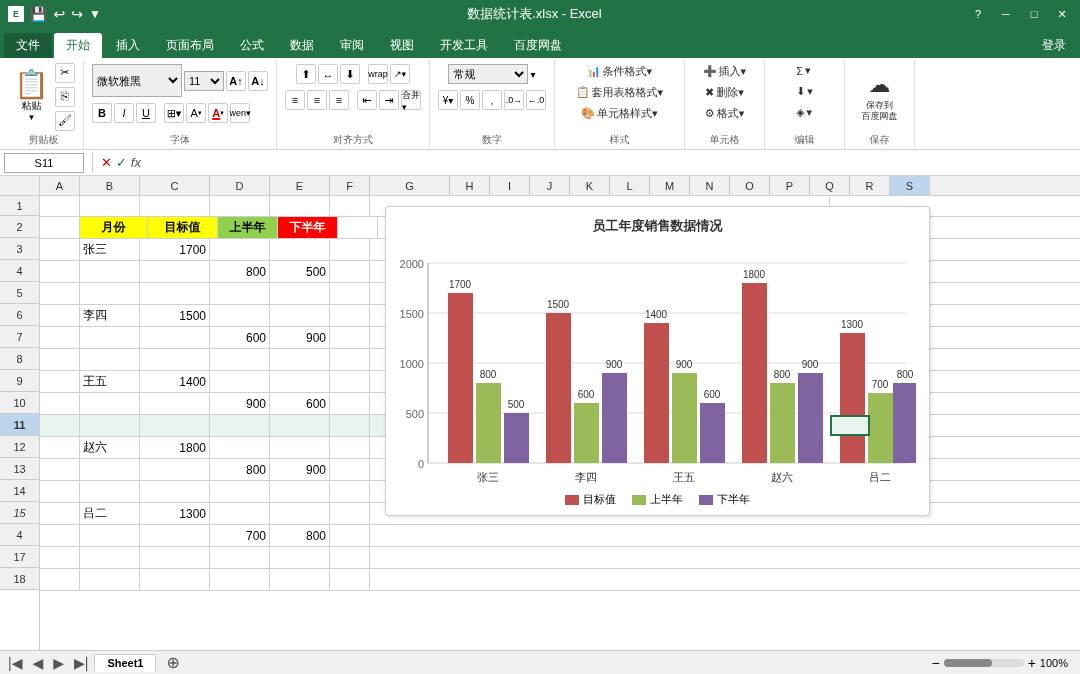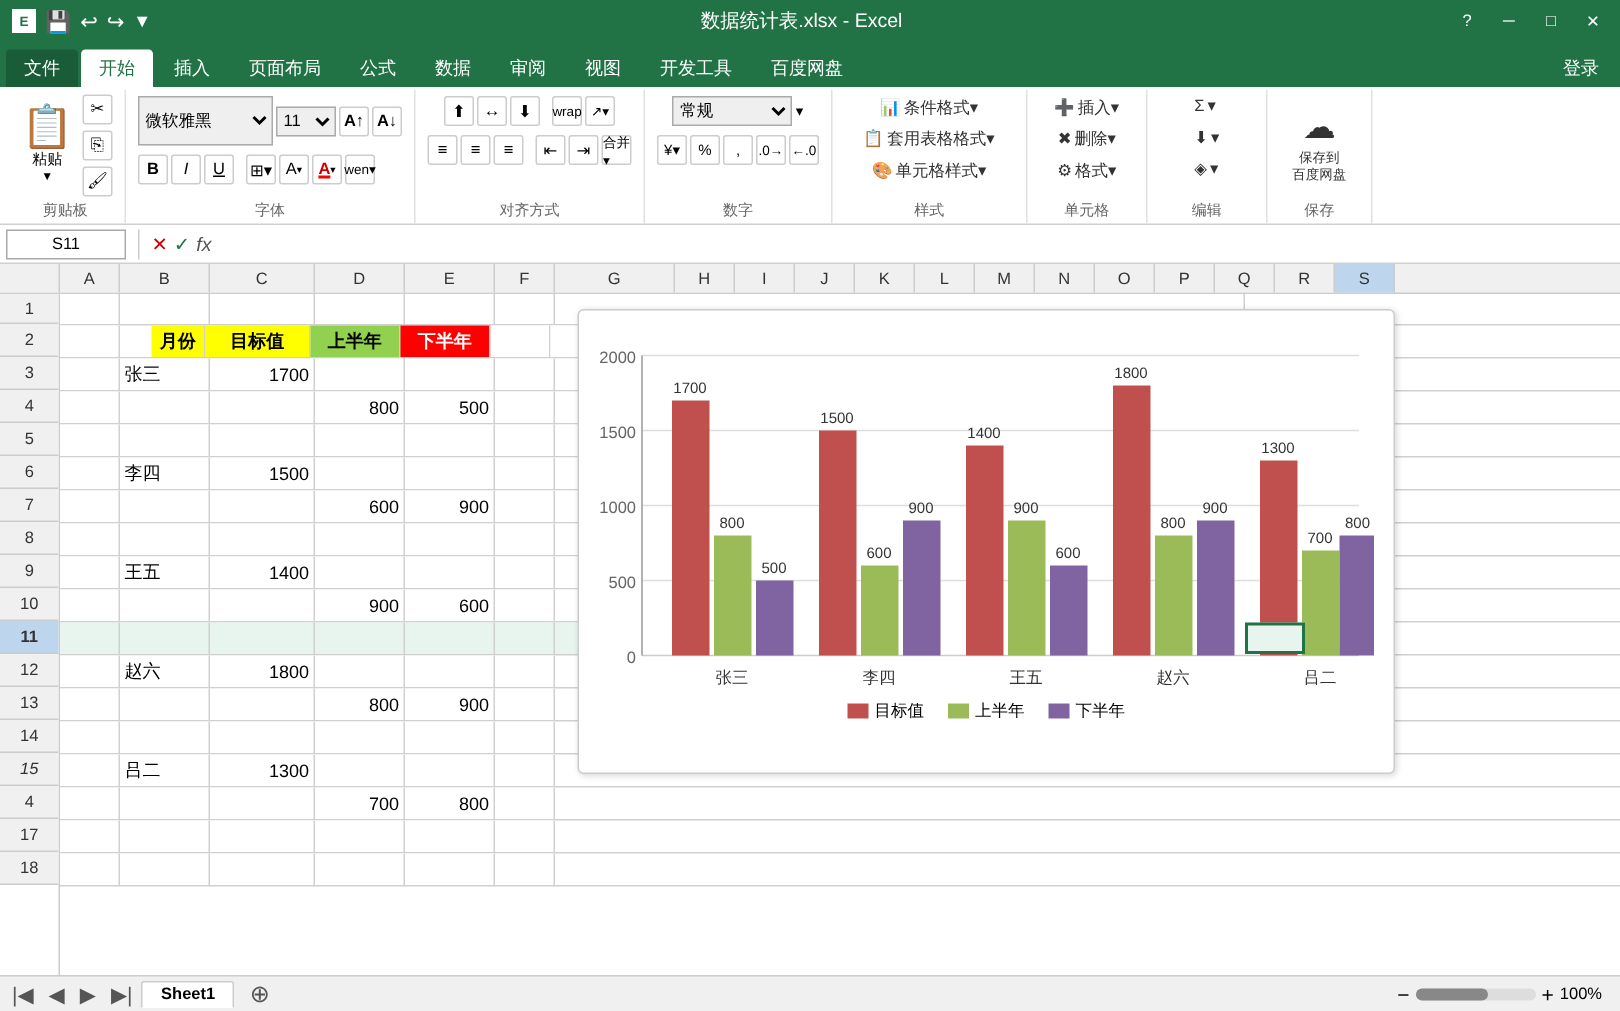--- a/index.html
+++ b/index.html
@@ -556,21 +556,21 @@
         <div class="cell" style="width:60px;"></div>
         <div class="cell" style="width:70px;"></div>
         <div class="cell" style="width:60px;"></div>
         <div class="cell" style="width:60px;"></div>
         <div class="cell" style="width:40px;"></div>
         <div class="cell" style="width:460px;"></div>
       </div>
 
       <div class="grid-row" style="min-height:22px;">
         <div class="cell" style="width:40px;"></div>
-        <div class="cell header-cell" style="width:36px;margin-left:21px;">月份</div>
+        <div class="cell header-cell" style="width:68px;">月份</div>
         <div class="cell header-cell" style="width:70px;">目标值</div>
         <div class="cell header-cell-green" style="width:60px;">上半年</div>
         <div class="cell header-cell-red" style="width:60px;">下半年</div>
         <div class="cell" style="width:40px;"></div>
         <div class="cell" style="width:460px;border:none;"></div>
       </div>
 
       <div class="grid-row" style="min-height:22px;">
         <div class="cell" style="width:40px;"></div>
         <div class="cell" style="width:60px;">张三</div>
@@ -721,20 +721,21 @@
         <div class="cell" style="width:60px;"></div>
         <div class="cell" style="width:70px;"></div>
         <div class="cell" style="width:60px;"></div>
         <div class="cell" style="width:60px;"></div>
         <div class="cell" style="width:40px;"></div>
       </div>
     </div>
   </div>
 
   <div class="chart-container" style="left:385px; top:30px; width:545px; height:310px;">
+    <div class="chart-title">员工年度销售数据情况</div>
     <div class="chart-area">
       <svg width="520" height="240" viewBox="0 0 520 240">
 
         <text x="28" y="225" font-size="11" text-anchor="end" fill="#666">0</text>
         <text x="28" y="175" font-size="11" text-anchor="end" fill="#666">500</text>
         <text x="28" y="125" font-size="11" text-anchor="end" fill="#666">1000</text>
         <text x="28" y="75" font-size="11" text-anchor="end" fill="#666">1500</text>
         <text x="28" y="25" font-size="11" text-anchor="end" fill="#666">2000</text>
 
         <line x1="32" y1="220" x2="510" y2="220" stroke="#ccc" stroke-width="1"></line>

